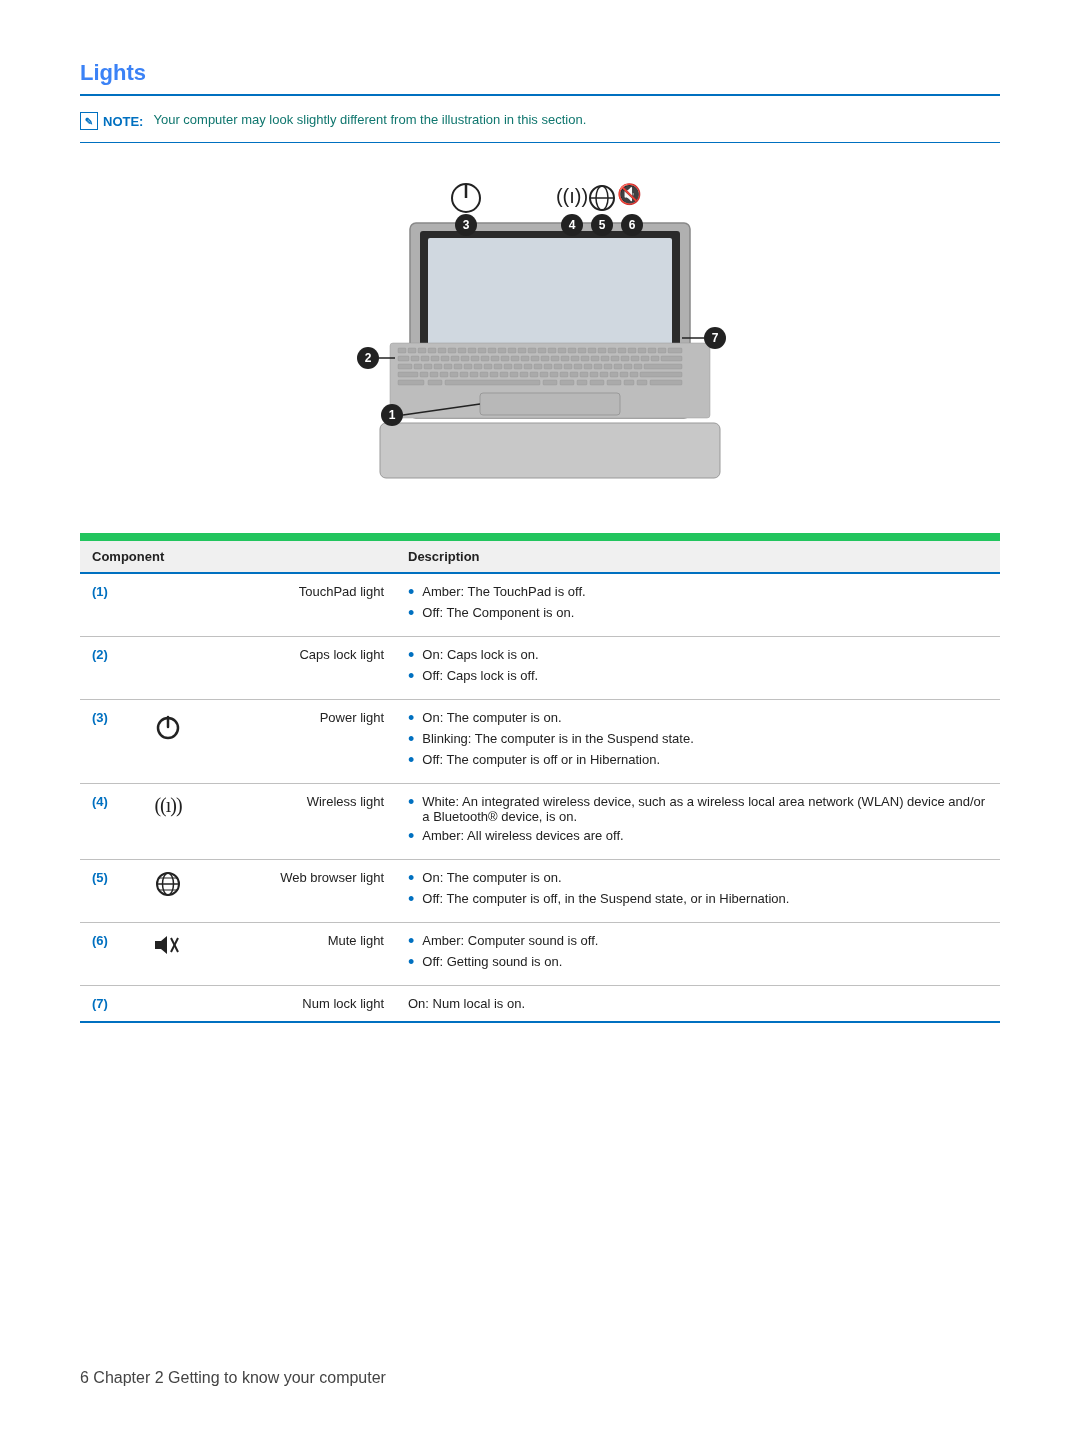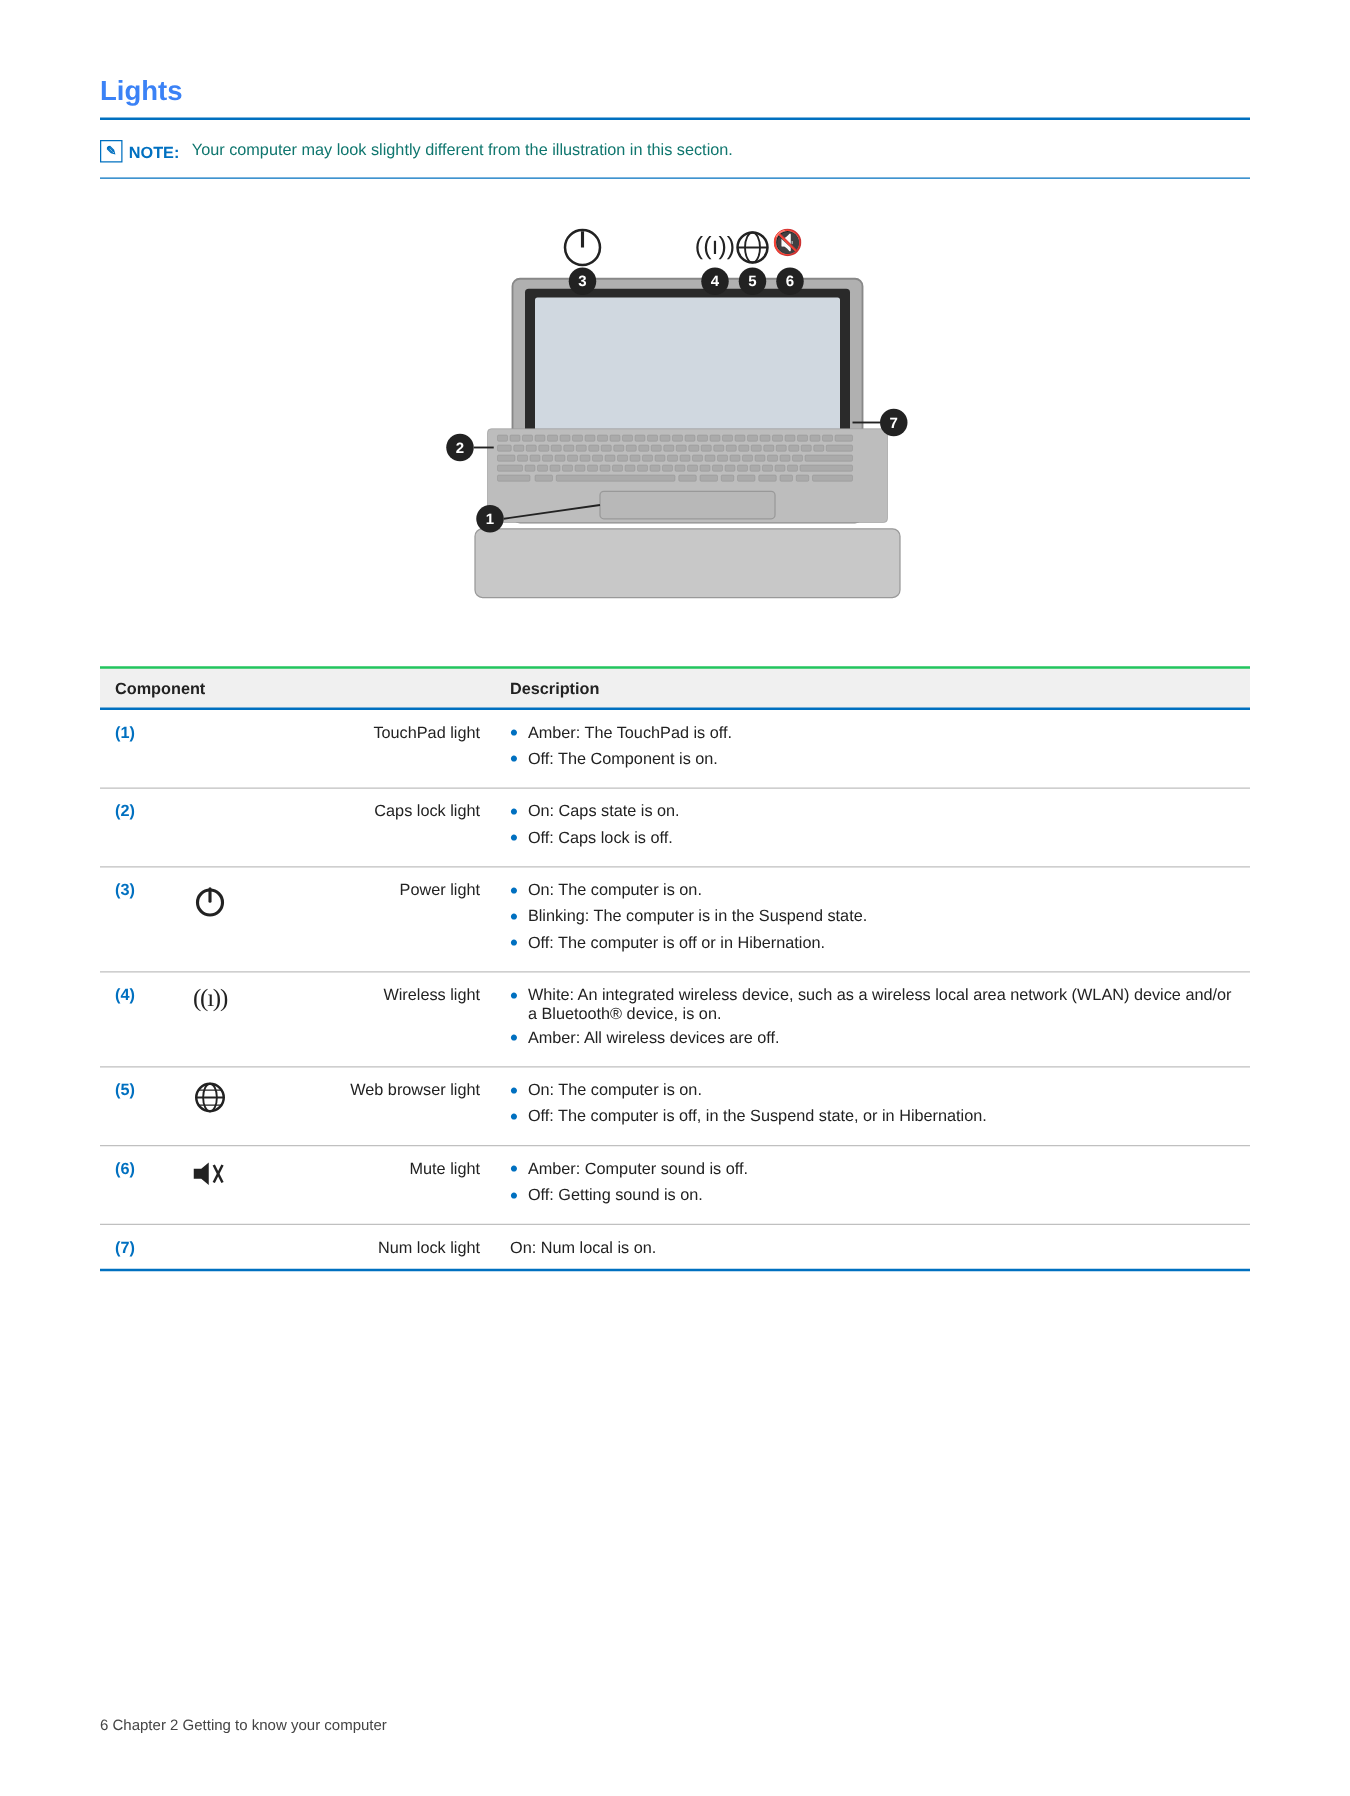--- a/index.html
+++ b/index.html
@@ -75,21 +75,21 @@
     }
 
     
     .component-table {
       width: 100%;
       border-collapse: collapse;
       margin-bottom: 40px;
     }
 
     .component-table thead tr {
-      border-top: 2px solid #22c55e;
+      border-top: 8px solid #22c55e;
       border-bottom: 2px solid #0070c0;
     }
 
     .component-table thead th {
       padding: 8px 12px;
       font-weight: bold;
       font-size: 13px;
       text-align: left;
       background: #f0f0f0;
     }
@@ -147,21 +147,21 @@
       line-height: 1;
       margin-right: 8px;
       flex-shrink: 0;
       margin-top: -1px;
     }
 
     .footer-text {
       position: absolute;
       bottom: 50px;
       left: 80px;
-      font-size: 12px;
+      font-size: 16px;
       color: #444;
       margin-top: 16px;
     }
   </style>
 </head>
 <body>
 
 <h1 class="page-title">Lights</h1>
 <hr class="title-underline">
 
@@ -374,21 +374,21 @@
         </td>
       </tr>
       <tr>
         <td class="col-num" style="color: rgb(0, 112, 192); font-weight: bold;">(2)</td>
         <td class="col-icon" style="width: 55px;"></td>
         <td class="col-name">Caps lock light</td>
         <td class="col-desc">
           <ul class="bullet-list">
             <li>
               <span class="bullet-dot">•</span>
-              <span>On: Caps state is on.</span>
+              <span>On: Caps lock is on.</span>
             </li>
             <li>
               <span class="bullet-dot">•</span>
               <span>Off: Caps lock is off.</span>
             </li>
           </ul>
         </td>
       </tr>
       <tr>
         <td class="col-num" style="color: rgb(0, 112, 192); font-weight: bold;">(3)</td>

